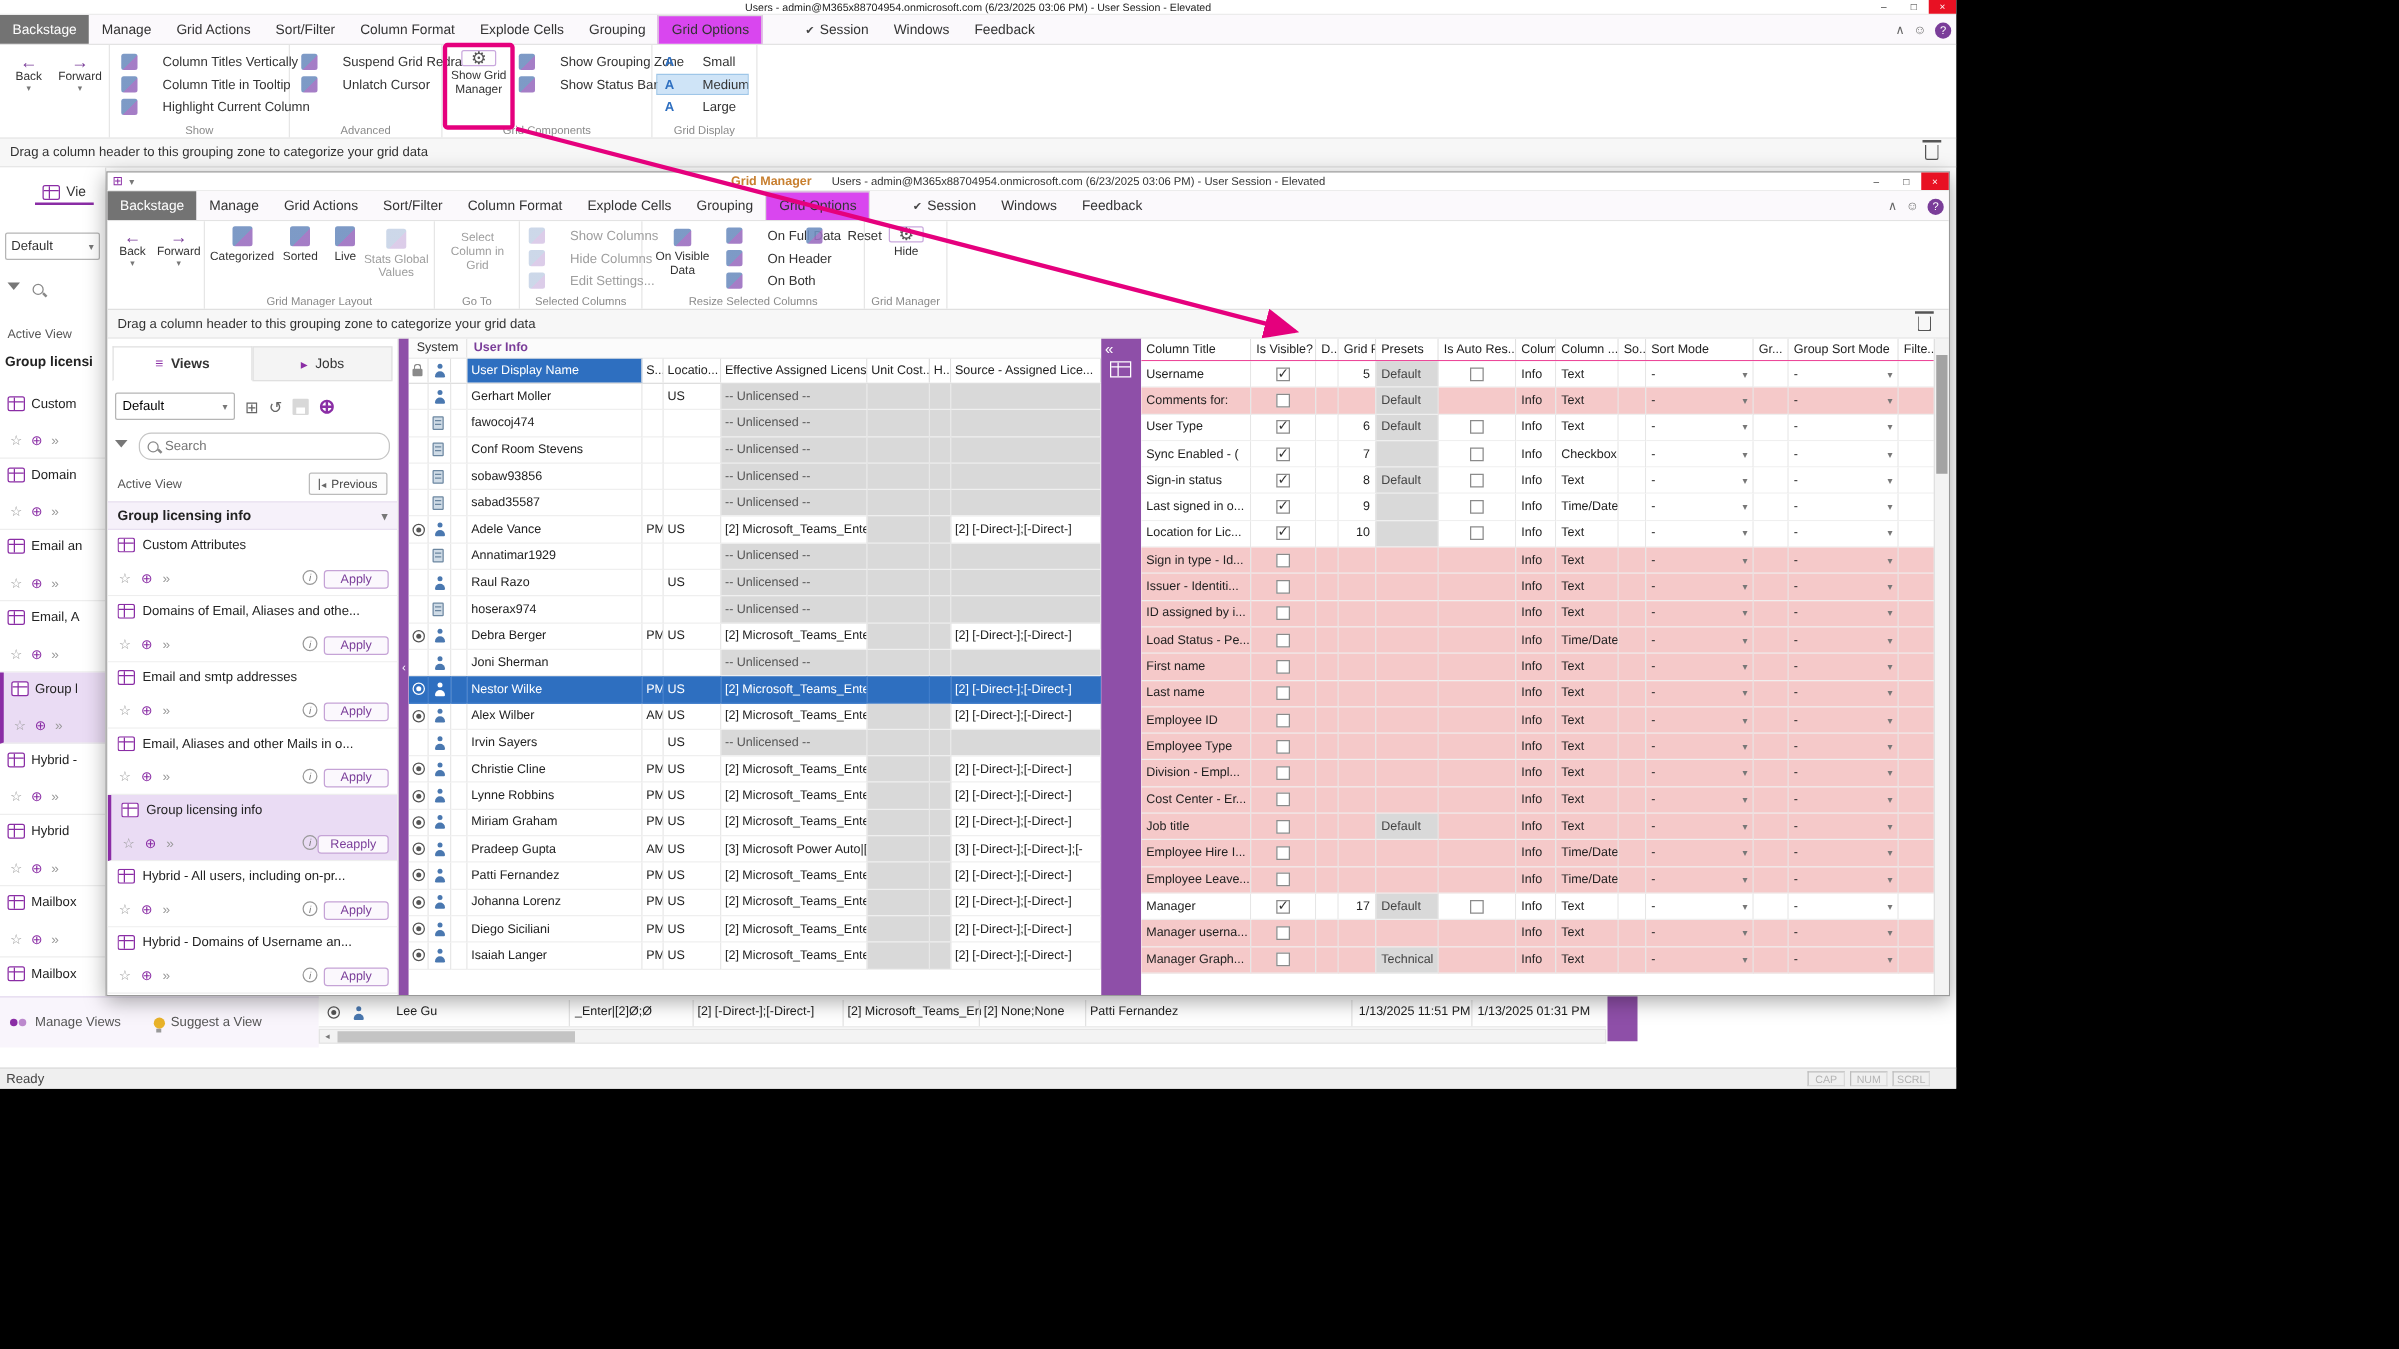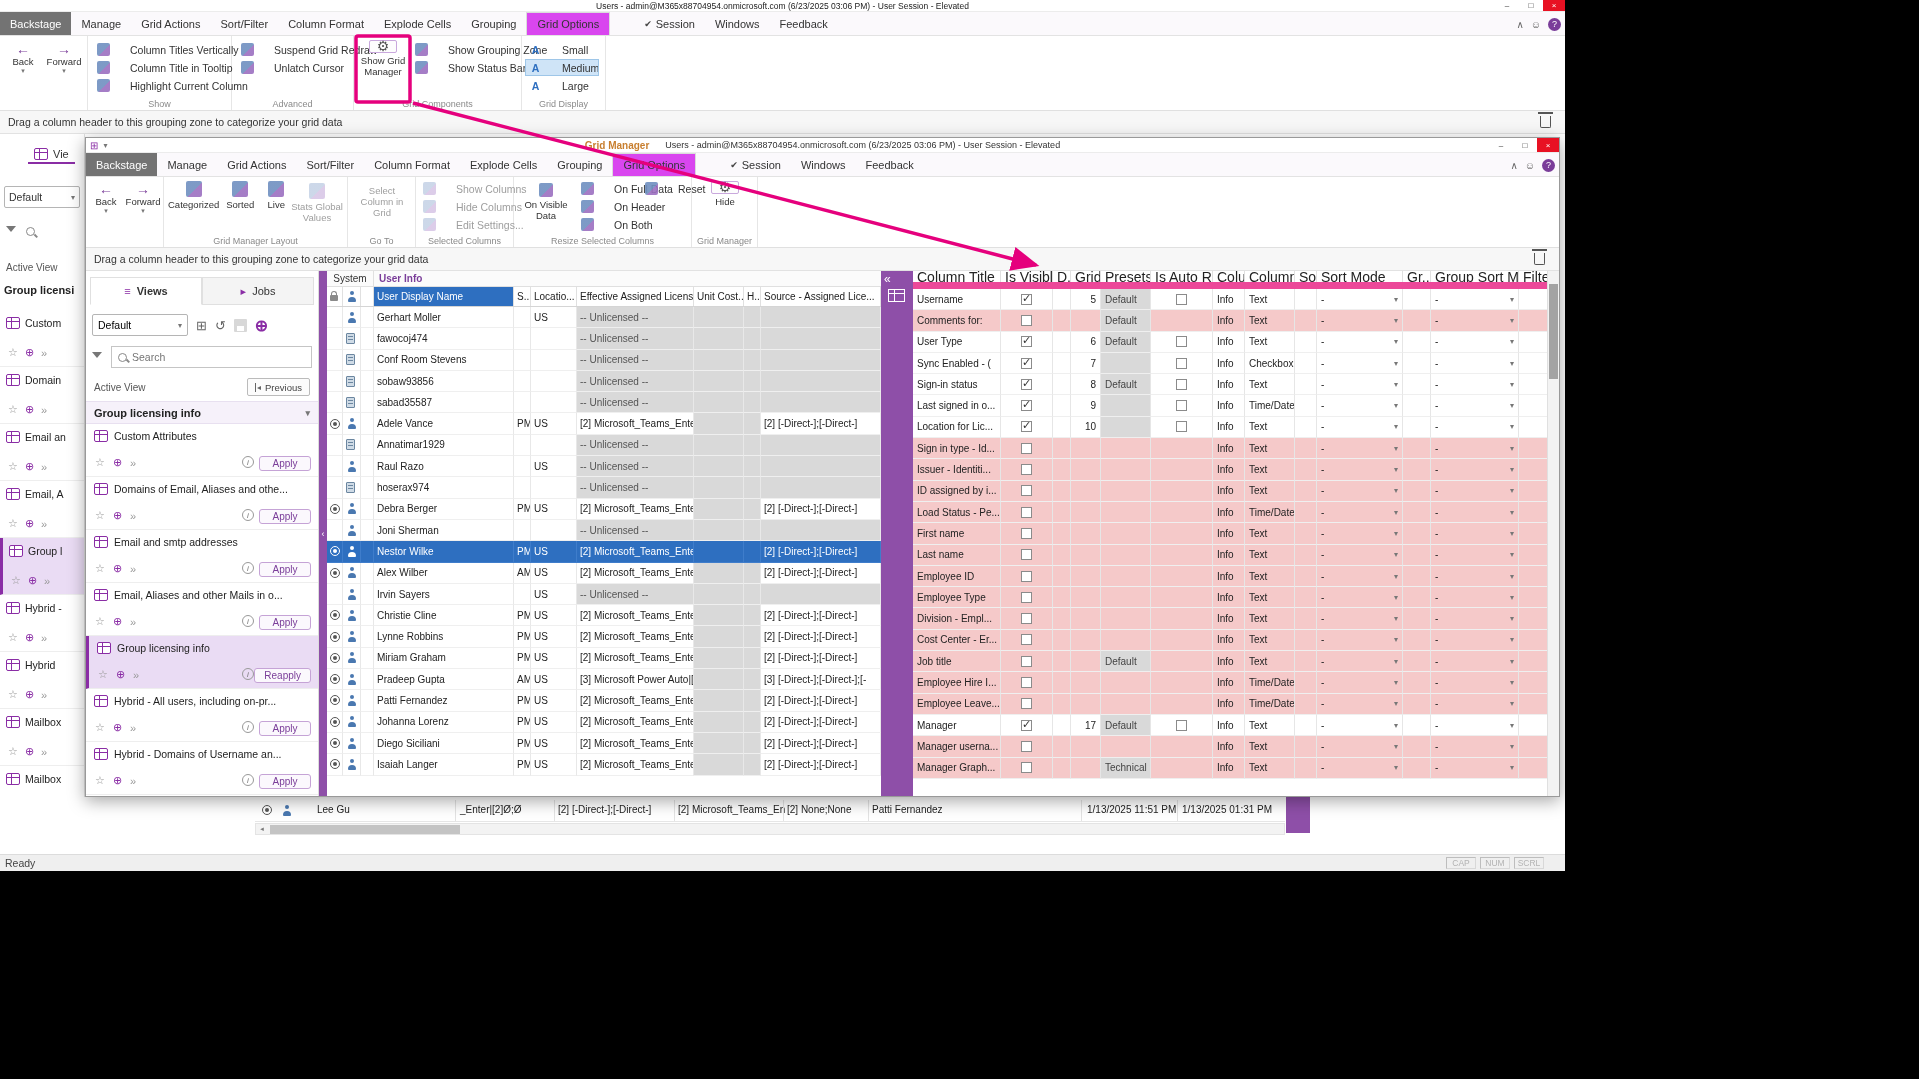--- a/index.html
+++ b/index.html
@@ -91,21 +91,21 @@
 
 .vp{position:absolute;left:0;top:133px;width:233px;bottom:0;border-right:1px solid #dcdcdc;overflow:hidden;background:#fff}
 .vp-tabs{position:absolute;left:4px;top:6px;right:4px;height:28px;display:flex}
 .vp-tab{flex:1;display:flex;align-items:center;justify-content:center;gap:6px;font-size:11px;color:#333;border:1px solid #e0e0e0;background:#f4f4f4}
 .vp-tab.active{background:#fff;border-bottom-color:#fff;font-weight:bold}
 .vp-controls{position:absolute;left:6px;top:42px;right:6px;height:24px;display:flex;align-items:center;gap:8px}
 .vp-select{width:96px;height:22px;border:1px solid #b5b5b5;border-radius:2px;font-size:10.5px;display:flex;align-items:center;justify-content:space-between;padding:0 5px;background:#fff}
 .tool-glyph{font-size:13px;color:#666}
 .plus-glyph{font-size:16px;color:#8a2da5;font-weight:bold}
 .vp-search{position:absolute;left:6px;top:74px;right:6px;height:24px;display:flex;align-items:center;gap:9px}
-.search-box{flex:1;height:22px;border:1px solid #c5c5c5;border-radius:0;display:flex;align-items:center;gap:5px;padding:0 6px;background:#fff}
+.search-box{flex:1;height:22px;border:1px solid #c5c5c5;border-radius:10px;display:flex;align-items:center;gap:5px;padding:0 6px;background:#fff}
 .search-box input{border:none;outline:none;font-size:10.5px;width:100%;font-family:"Liberation Sans",sans-serif;background:transparent}
 .vp-activerow{position:absolute;left:8px;top:106px;right:8px;height:20px;display:flex;align-items:center;font-size:10px;color:#555}
 .prev-btn{margin-left:auto;border:1px solid #bbb;border-radius:2px;height:18px;display:flex;align-items:center;gap:4px;padding:0 7px;font-size:9.5px;color:#444;background:#fcfcfc}
 .prev-ic{border-left:1px solid #666;padding-left:1px;font-size:8px;color:#666}
 .vp-groupheader{position:absolute;left:0;top:130px;right:0;height:23px;background:#f6f1fa;border-top:1px solid #e8e0f0;border-bottom:1px solid #e8e0f0;display:flex;align-items:center;padding:0 8px;font-size:11px;font-weight:bold;color:#222}
 .vp-gh-caret{margin-left:auto;color:#777;font-size:9px}
 .vp-cards{position:absolute;left:0;top:153px;right:0;bottom:0;overflow:hidden}
 .vcard{height:53px;border-bottom:1px solid #eee;position:relative;padding:6px 6px 0 8px;background:#fff}
 .vcard.active{background:#eadcf4;border-left:3px solid #8a2da5}
 .vcard-title{display:flex;gap:6px;align-items:center;font-size:10.5px;color:#222;white-space:nowrap;overflow:hidden}
@@ -133,21 +133,21 @@
 
 .gm-divider{position:absolute;left:795px;top:133px;width:32px;bottom:0;background:#8e4fa8}
 .gm-div-collapse{position:absolute;left:3px;top:1px;color:#fff;font-size:12px}
 .ic-gmtable{position:absolute;left:7px;top:18px;width:17px;height:13px;border:1px solid #fff}
 .ic-gmtable::before{content:"";position:absolute;left:0;right:0;top:3px;height:1px;background:#fff}
 .ic-gmtable::after{content:"";position:absolute;top:0;bottom:0;left:5px;width:1px;background:#fff}
 
 
 .cg{position:absolute;left:827px;top:133px;width:636px;bottom:0;overflow:hidden;background:#fff}
 .cg-row{display:grid;grid-template-columns:88px 52px 18px 30px 50px 62px 32px 50px 22px 86px 28px 88px 1fr;height:21.3px}
-.cg-head{height:18px;border-bottom:7px solid #ec4899;font-size:14px;color:#222}
+.cg-head{height:18px;border-bottom:1px solid #ec4899;font-size:10px;color:#222}
 .cg-hcell{display:flex;align-items:center;padding:0 4px;border-right:1px solid #e0e0e0;white-space:nowrap;overflow:hidden;background:#fff}
 .cg-cell{display:flex;align-items:center;padding:0 4px;border-right:1px solid #e6e6e6;border-bottom:1px solid #efefef;font-size:10px;color:#222;white-space:nowrap;overflow:hidden;background:#fff}
 .cg-row.row-pink .cg-cell{background:#f5c9c9}
 .cg-cell.gray{background:#d9d9d9 !important;color:#444}
 .cg-cell.center{justify-content:center}
 .cg-cell.num{justify-content:flex-end}
 .cb{width:11px;height:11px;border:1px solid #8b8b8b;background:#fff;position:relative;flex:none}
 .cb.checked::after{content:"✓";position:absolute;top:-3px;left:0px;font-size:11px;color:#333}
 .cb-opt{display:none}
 .cb-opt.shown{display:block}
@@ -476,20 +476,30 @@
             <div class="ms-card-title">
               <span class="ic-grid"></span>
               <span>Mailbox</span>
             </div>
 
           </div>
         </div>
     </div>
   </div>
 
+  <div class="bottom-left-bar">
+    <div class="blb-item">
+      <span class="ic-people"></span>
+      <span>Manage Views</span>
+    </div>
+    <div class="blb-item">
+      <span class="ic-bulb"></span>
+      <span>Suggest a View</span>
+    </div>
+  </div>
 
   <div class="bg-row">
     <span class="ic-target shown" style="position:absolute;left:7px;top:5px"></span>
     <span class="ic-person shown" style="position:absolute;left:26px;top:5px"></span>
     <span class="cellval" style="left:62px">Lee Gu</span>
     <span class="cellval" style="left:205px">_Enter|[2]Ø;Ø</span>
     <span class="cellval" style="left:303px">[2] [-Direct-];[-Direct-]</span>
     <span class="cellval" style="left:423px">[2] Microsoft_Teams_En</span>
     <span class="cellval" style="left:532px">[2] None;None</span>
     <span class="cellval" style="left:617px">Patti Fernandez</span>

